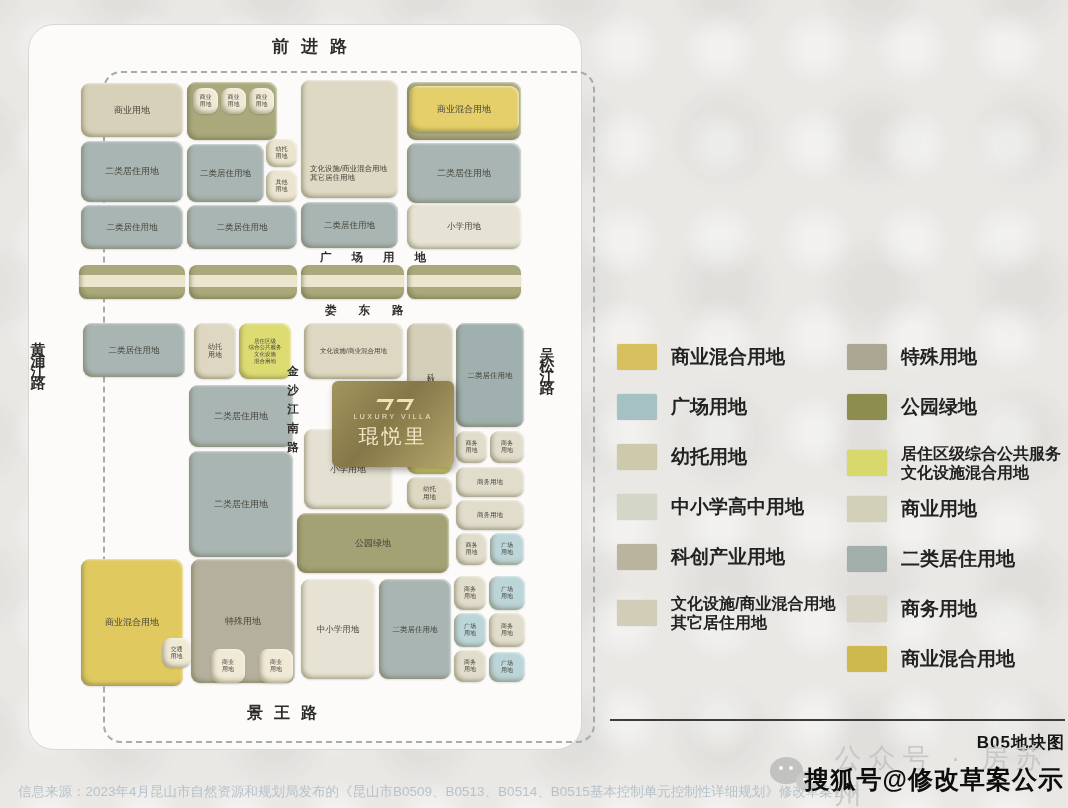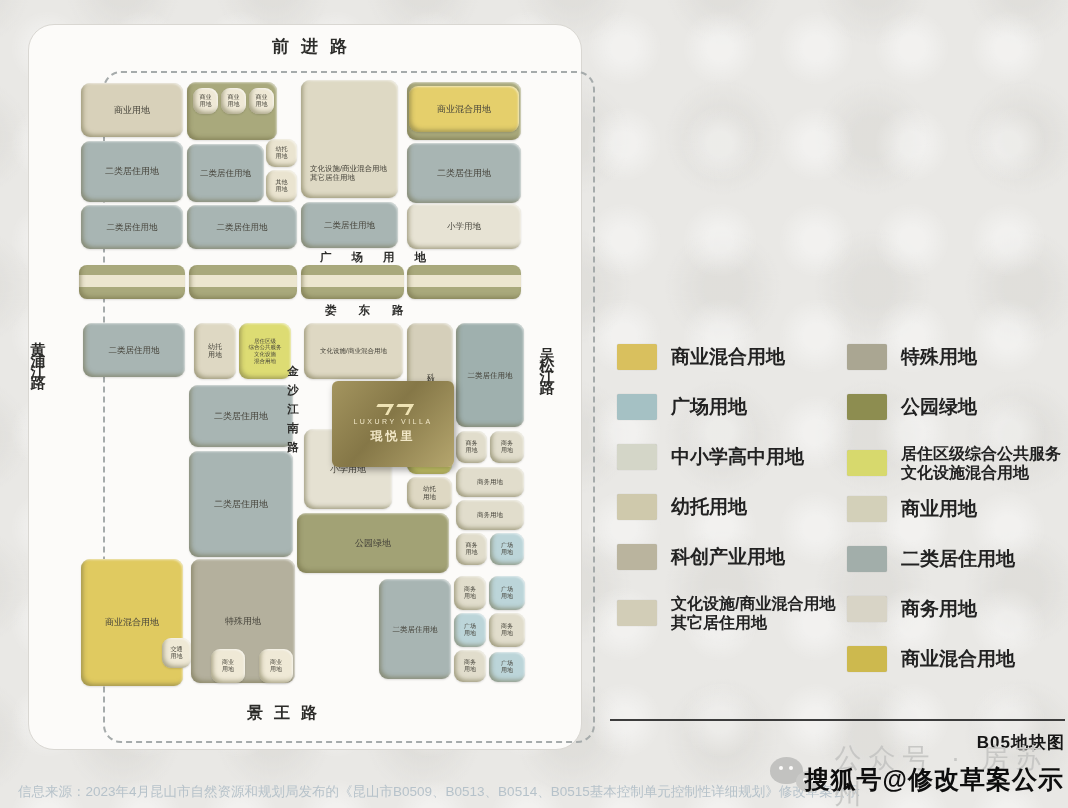--- a/index.html
+++ b/index.html
@@ -35,21 +35,21 @@
   .rd-right{left:536px;top:331px;font-size:15px;letter-spacing:11px;background:transparent;}
   .rd-mid1{left:316px;top:249px;font-size:11.5px;letter-spacing:20px;background:transparent;}
   .rd-mid2{left:321px;top:302px;font-size:11.5px;letter-spacing:22px;background:transparent;}
   .rd-vert{left:284px;top:352px;font-size:11.5px;letter-spacing:19px;background:transparent;}
   
   .logo{position:absolute;left:303px;top:356px;width:122px;height:86px;z-index:6;
     background:linear-gradient(130deg,#a4955f 0%,#857747 45%,#b5a66e 100%);
     border-radius:6px;box-shadow:2px 3px 7px rgba(0,0,0,.35);
     display:flex;flex-direction:column;align-items:center;justify-content:center;gap:3px;color:#f2e8c8;}
   .logo .en{font-size:7px;letter-spacing:2.5px;}
-  .logo .cn{font-size:12px;font-weight:bold;letter-spacing:3px;}
+  .logo .cn{font-size:20px;font-weight:normal;letter-spacing:3px;}
   .lmark{display:flex;gap:4px;}
   .lmark i{display:block;width:13px;height:8px;border-top:3px solid #efe3b4;border-right:3px solid #efe3b4;transform:skewX(-28deg);}
   
   .legend-col{position:absolute;top:344px;display:flex;flex-direction:column;gap:24px;}
   .legend-col.c1{left:617px;}
   .legend-col.c2{left:847px;}
   .legend-item{display:flex;align-items:center;gap:14px;}
   .swatch{width:40px;height:26px;border-radius:2px;flex:0 0 auto;box-shadow:0 0 1px rgba(0,0,0,.25);}
   .legend-label{font-size:19px;font-weight:bold;color:#222;white-space:pre-line;line-height:1.2;}
   .legend-item.twoline{margin-bottom:-10px;}
@@ -125,20 +125,21 @@
 用地</div>
       <div class="blk" style="left: 268px; top: 488px; width: 152px; height: 60px; background: rgb(162, 162, 117); font-size: 9px;">公园绿地</div>
       <div class="blk" style="left: 52px; top: 534px; width: 102px; height: 127px; background: rgb(224, 202, 96); font-size: 9px;">商业混合用地</div>
       <div class="blk" style="left: 133px; top: 613px; width: 29px; height: 30px; background: rgb(239, 233, 214); font-size: 6px;">交通
 用地</div>
       <div class="blk" style="left: 162px; top: 534px; width: 104px; height: 124px; background: rgb(180, 176, 157); font-size: 9px;">特殊用地</div>
       <div class="blk" style="left: 182px; top: 624px; width: 34px; height: 34px; background: rgb(239, 233, 214); font-size: 6px;">商业
 用地</div>
       <div class="blk" style="left: 230px; top: 624px; width: 34px; height: 34px; background: rgb(239, 233, 214); font-size: 6px;">商业
 用地</div>
+      <div class="blk" style="left: 272px; top: 554px; width: 74px; height: 100px; background: rgb(231, 227, 212); font-size: 8.5px;">中小学用地</div>
       <div class="blk" style="left: 350px; top: 554px; width: 72px; height: 100px; background: rgb(168, 181, 179); font-size: 7.5px;">二类居住用地</div>
       <div class="blk" style="left: 425px; top: 551px; width: 32px; height: 34px; background: rgb(225, 221, 204); font-size: 6px;">商务
 用地</div>
       <div class="blk" style="left: 460px; top: 551px; width: 36px; height: 34px; background: rgb(188, 213, 217); font-size: 6px;">广场
 用地</div>
       <div class="blk" style="left: 425px; top: 588px; width: 32px; height: 34px; background: rgb(188, 213, 217); font-size: 6px;">广场
 用地</div>
       <div class="blk" style="left: 460px; top: 588px; width: 36px; height: 34px; background: rgb(225, 221, 204); font-size: 6px;">商务
 用地</div>
       <div class="blk" style="left: 425px; top: 625px; width: 32px; height: 32px; background: rgb(225, 221, 204); font-size: 6px;">商务
@@ -172,26 +173,26 @@
 <div class="legend-col c1">
     <div class="legend-item">
       <span class="swatch" style="background: rgb(217, 192, 94);"></span>
       <span class="legend-label">商业混合用地</span>
     </div>
     <div class="legend-item">
       <span class="swatch" style="background: rgb(165, 193, 196);"></span>
       <span class="legend-label">广场用地</span>
     </div>
     <div class="legend-item">
+      <span class="swatch" style="background: rgb(207, 201, 172);"></span>
+      <span class="legend-label">幼托用地</span>
+    </div>
+    <div class="legend-item">
       <span class="swatch" style="background: rgb(212, 214, 200);"></span>
       <span class="legend-label">中小学高中用地</span>
-    </div>
-    <div class="legend-item">
-      <span class="swatch" style="background: rgb(207, 201, 172);"></span>
-      <span class="legend-label">幼托用地</span>
     </div>
     <div class="legend-item">
       <span class="swatch" style="background: rgb(186, 180, 158);"></span>
       <span class="legend-label">科创产业用地</span>
     </div>
     <div class="legend-item twoline">
       <span class="swatch" style="background: rgb(210, 205, 183);"></span>
       <span class="legend-label">文化设施/商业混合用地
 其它居住用地</span>
     </div>

